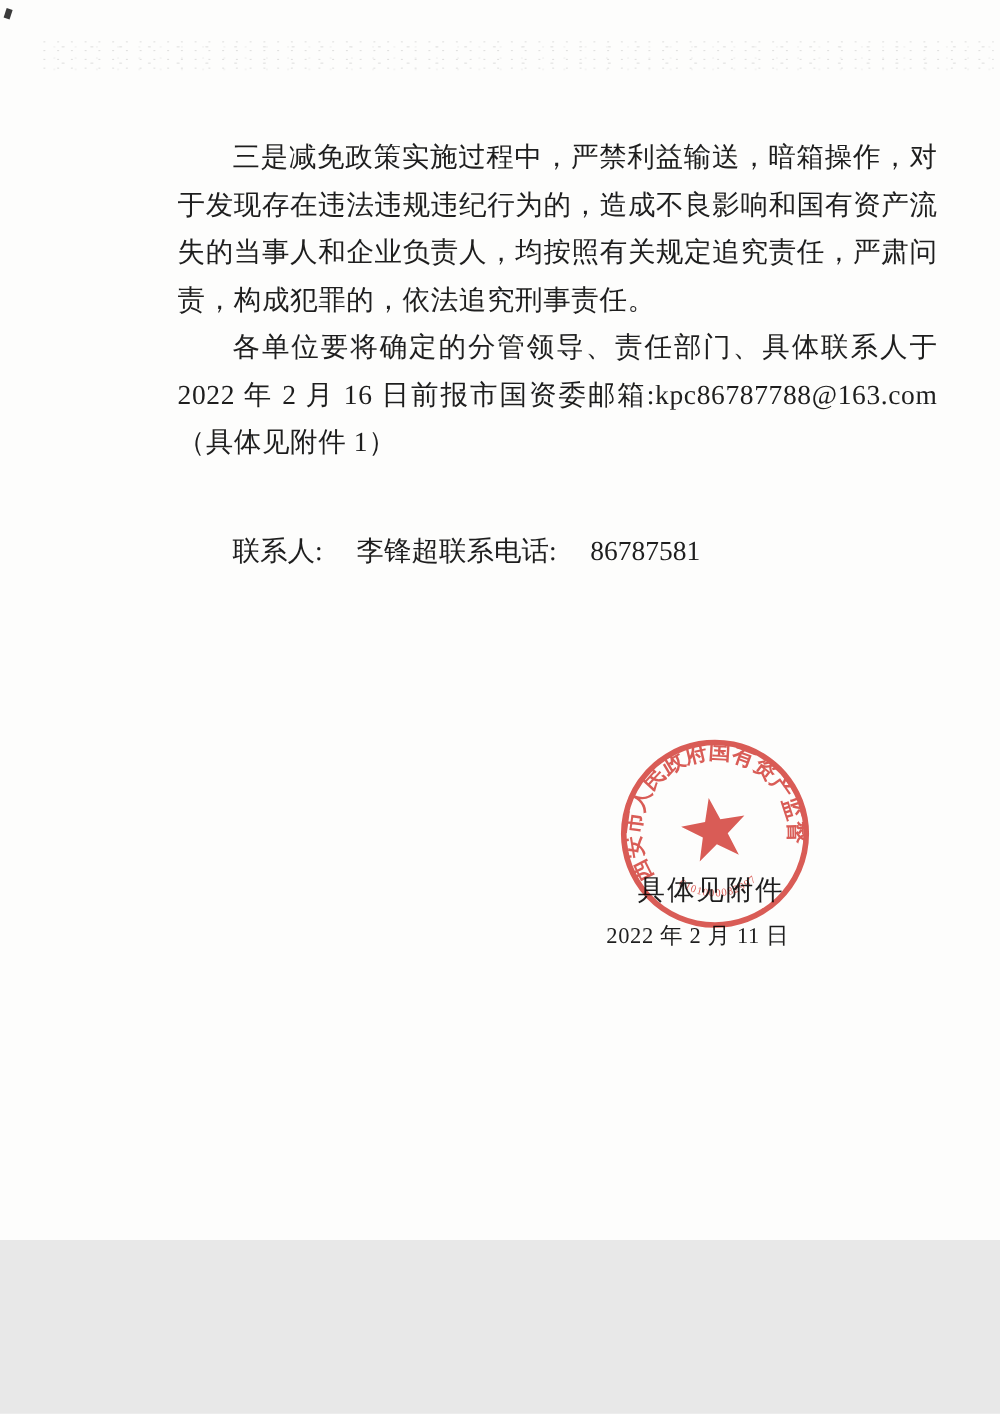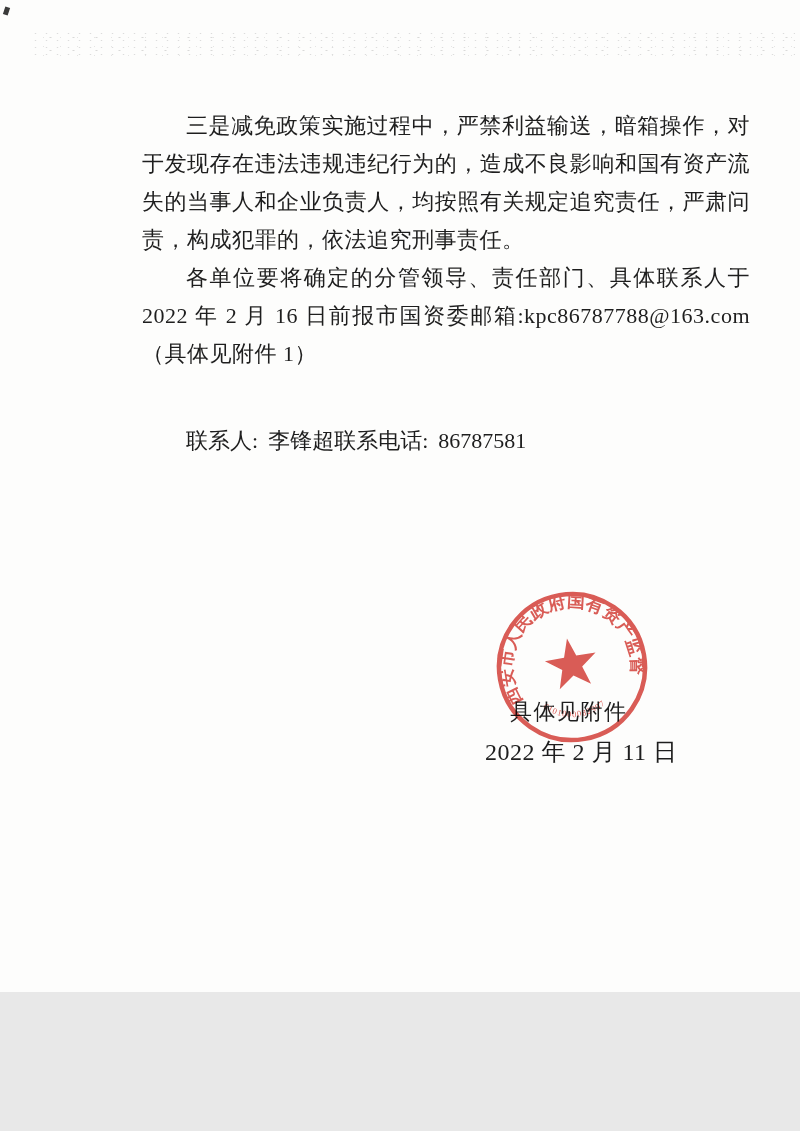--- a/index.html
+++ b/index.html
@@ -35,29 +35,29 @@
     font-size:22px;line-height:38px;
     letter-spacing:.5px;
     text-align:justify;text-justify:inter-ideograph;
     text-indent:2em;
   }
   .contact{
     margin:49px 0 0 0;
     font-size:22px;line-height:38px;
     text-indent:2em;white-space:nowrap;
   }
-  .contact .val{margin-left:10px;}
+  .contact .val{margin-left:27px;}
   .contact .phone-label{}
   .sig-org{
     position:absolute;left:510px;top:697px;
     font-size:22px;letter-spacing:1.5px;white-space:nowrap;
   }
   .sig-date{
     position:absolute;left:485px;top:736px;
-    font-size:24px;letter-spacing:.5px;white-space:nowrap;
+    font-size:18px;letter-spacing:.5px;white-space:nowrap;
   }
   .page-number{
     position:absolute;left:138px;top:1040px;
     font-size:21px;color:#5a5a5a;letter-spacing:4px;white-space:nowrap;
   }
   .seal{
     position:absolute;left:487px;top:582px;width:170px;height:170px;
     transform:rotate(-10deg);
     opacity:.88;
     mix-blend-mode:multiply;

